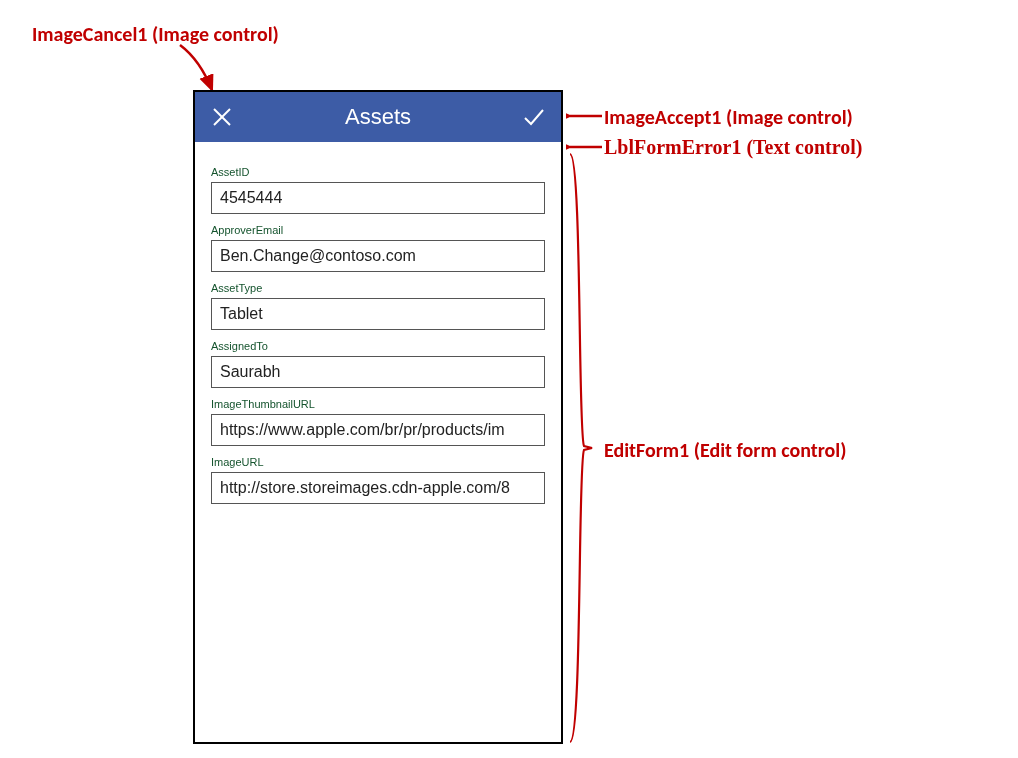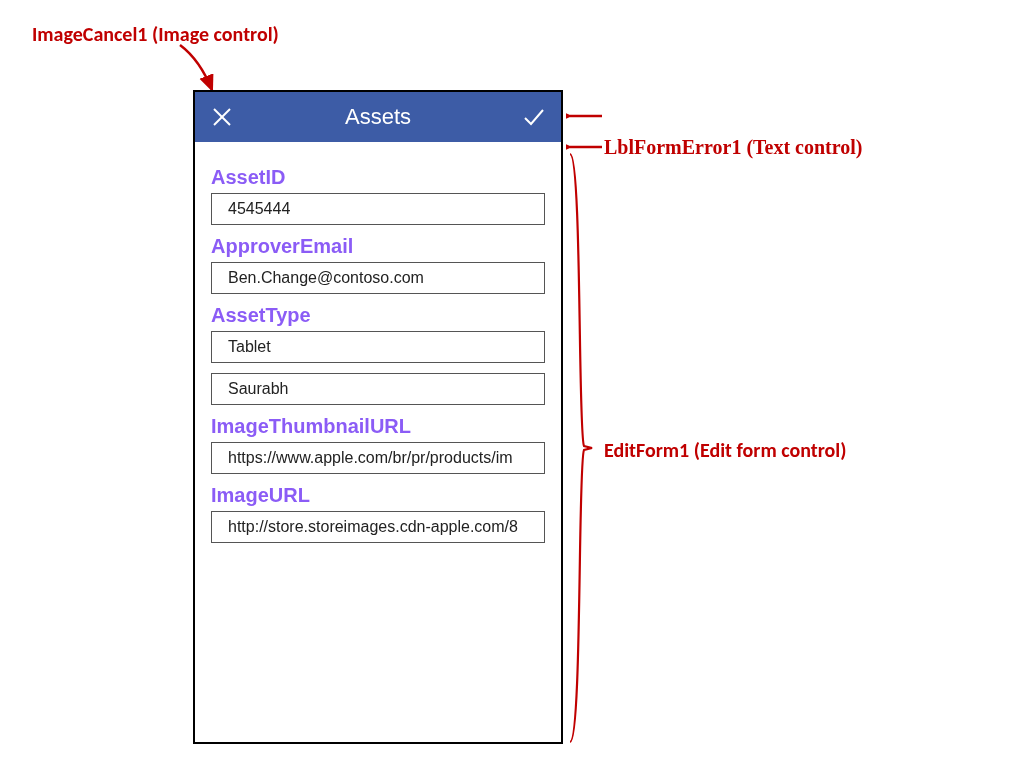--- a/index.html
+++ b/index.html
@@ -60,31 +60,30 @@
     padding: 0 14px;
   }
   .form-body {
     padding: 10px 16px 4px 16px;
   }
   .field {
     margin-top: 8px;
     margin-bottom: 10px;
   }
   .field-label {
-    color: #8b5cf6;
-    font-size: 20px;
+    color: #14532d;
+    font-size: 11px;
     margin-bottom: 4px;
-    font-weight: bold;
   }
   .field-input {
     width: 100%;
     height: 32px;
     border: 1px solid #555;
     font-size: 16px;
-    padding: 2px 16px;
+    padding: 2px 8px;
     font-family: inherit;
     color: #222;
   }
 
   
   .ann {
     position: absolute;
     color: #C00000;
     font-weight: 700;
     font-size: 20px;
@@ -107,20 +106,21 @@
 
   <svg class="arrow" style="left:170px; top:40px;" width="60" height="60">
     <defs>
       <marker id="ah1" markerWidth="8" markerHeight="8" refX="6" refY="3" orient="auto">
         <path d="M0,0 L7,3 L0,6 Z" fill="#C00000"></path>
       </marker>
     </defs>
     <path d="M10,5 Q30,20 42,50" stroke="#C00000" stroke-width="2.5" fill="none" marker-end="url(#ah1)"></path>
   </svg>
 
+  <div class="ann" style="left:604px; top:105px;">ImageAccept1 (Image control)</div>
   <svg class="arrow" style="left:566px; top:108px;" width="40" height="16">
     <defs>
       <marker id="ah2" markerWidth="8" markerHeight="8" refX="1" refY="3" orient="auto">
         <path d="M7,0 L0,3 L7,6 Z" fill="#C00000"></path>
       </marker>
     </defs>
     <line x1="36" y1="8" x2="4" y2="8" stroke="#C00000" stroke-width="2.5" marker-end="url(#ah2)"></line>
   </svg>
 
   <div class="ann" style="left:604px; top:136px;font-family:Liberation Serif, serif;">LblFormError1 (Text control)</div>
@@ -167,20 +167,21 @@
         <div class="field-label">ApproverEmail</div>
         <input class="field-input" type="text" value="Ben.Change@contoso.com" style="">
       </div>
 
       <div class="field">
         <div class="field-label">AssetType</div>
         <input class="field-input" type="text" value="Tablet" style="">
       </div>
 
       <div class="field">
+        <div class="field-label">AssignedTo</div>
         <input class="field-input" type="text" value="Saurabh" style="">
       </div>
 
 
       <div class="field">
         <div class="field-label">ImageThumbnailURL</div>
         <input class="field-input" type="text" value="https://www.apple.com/br/pr/products/im" style="">
       </div>
 
       <div class="field">

